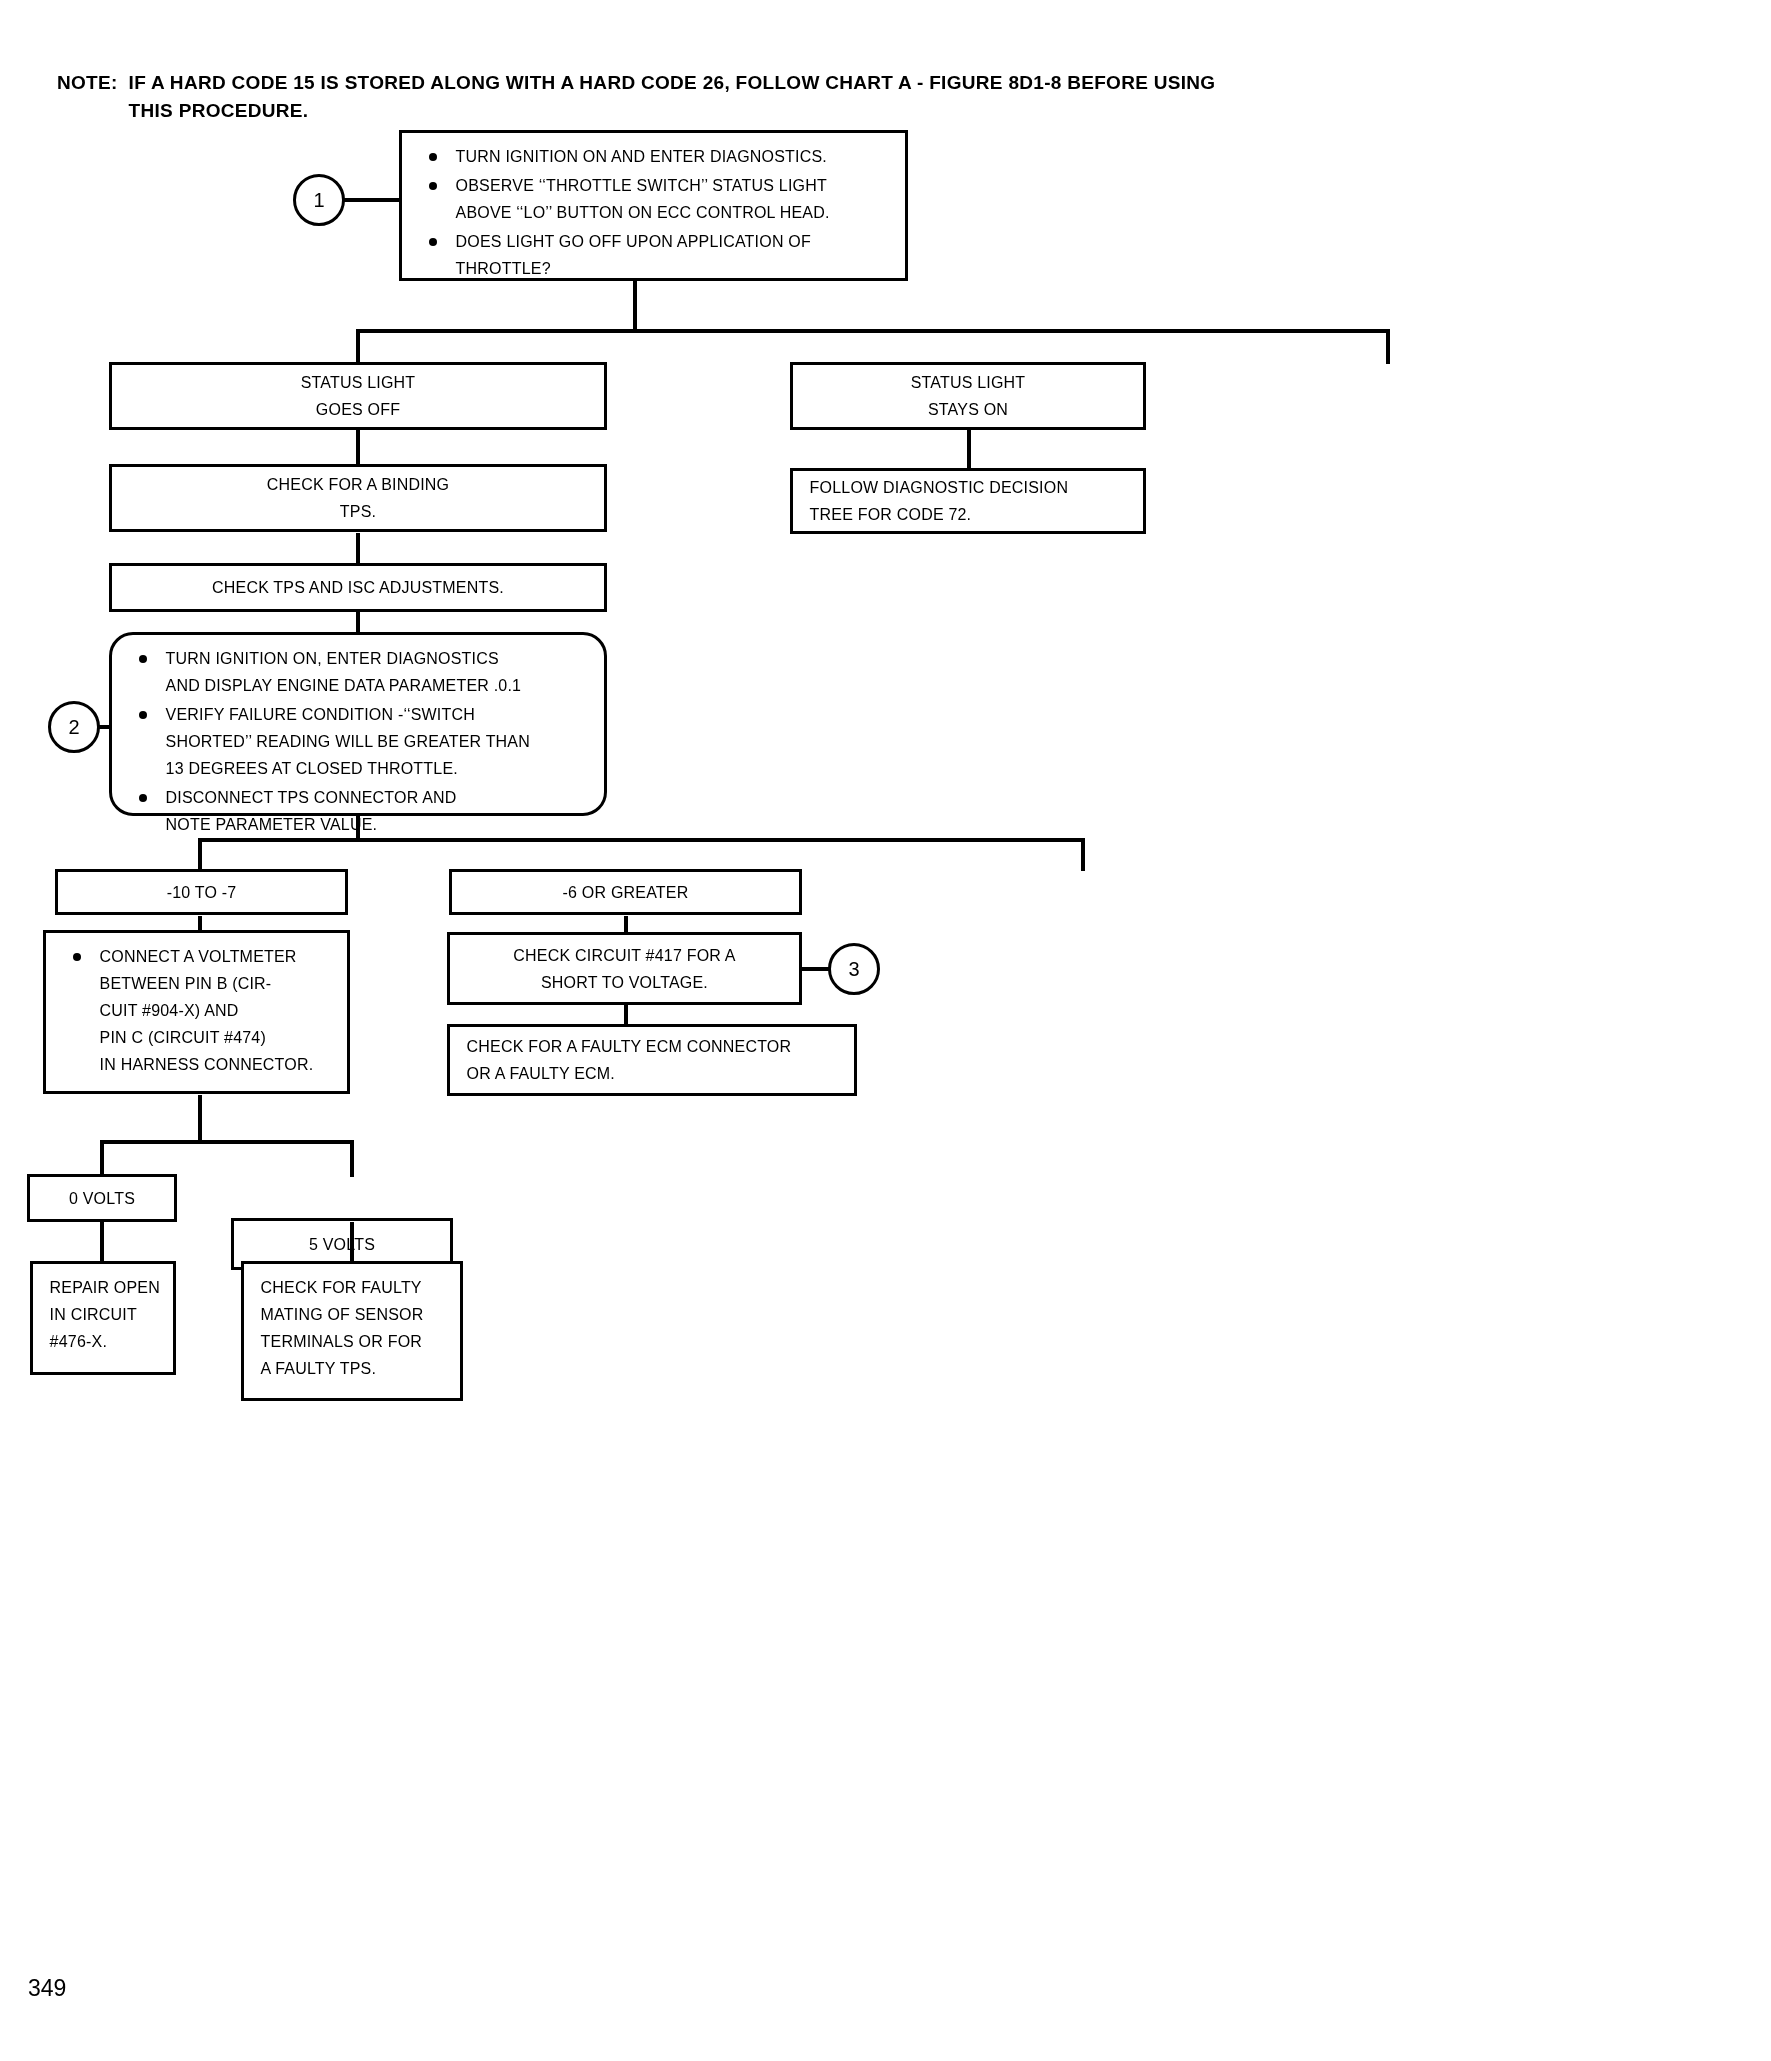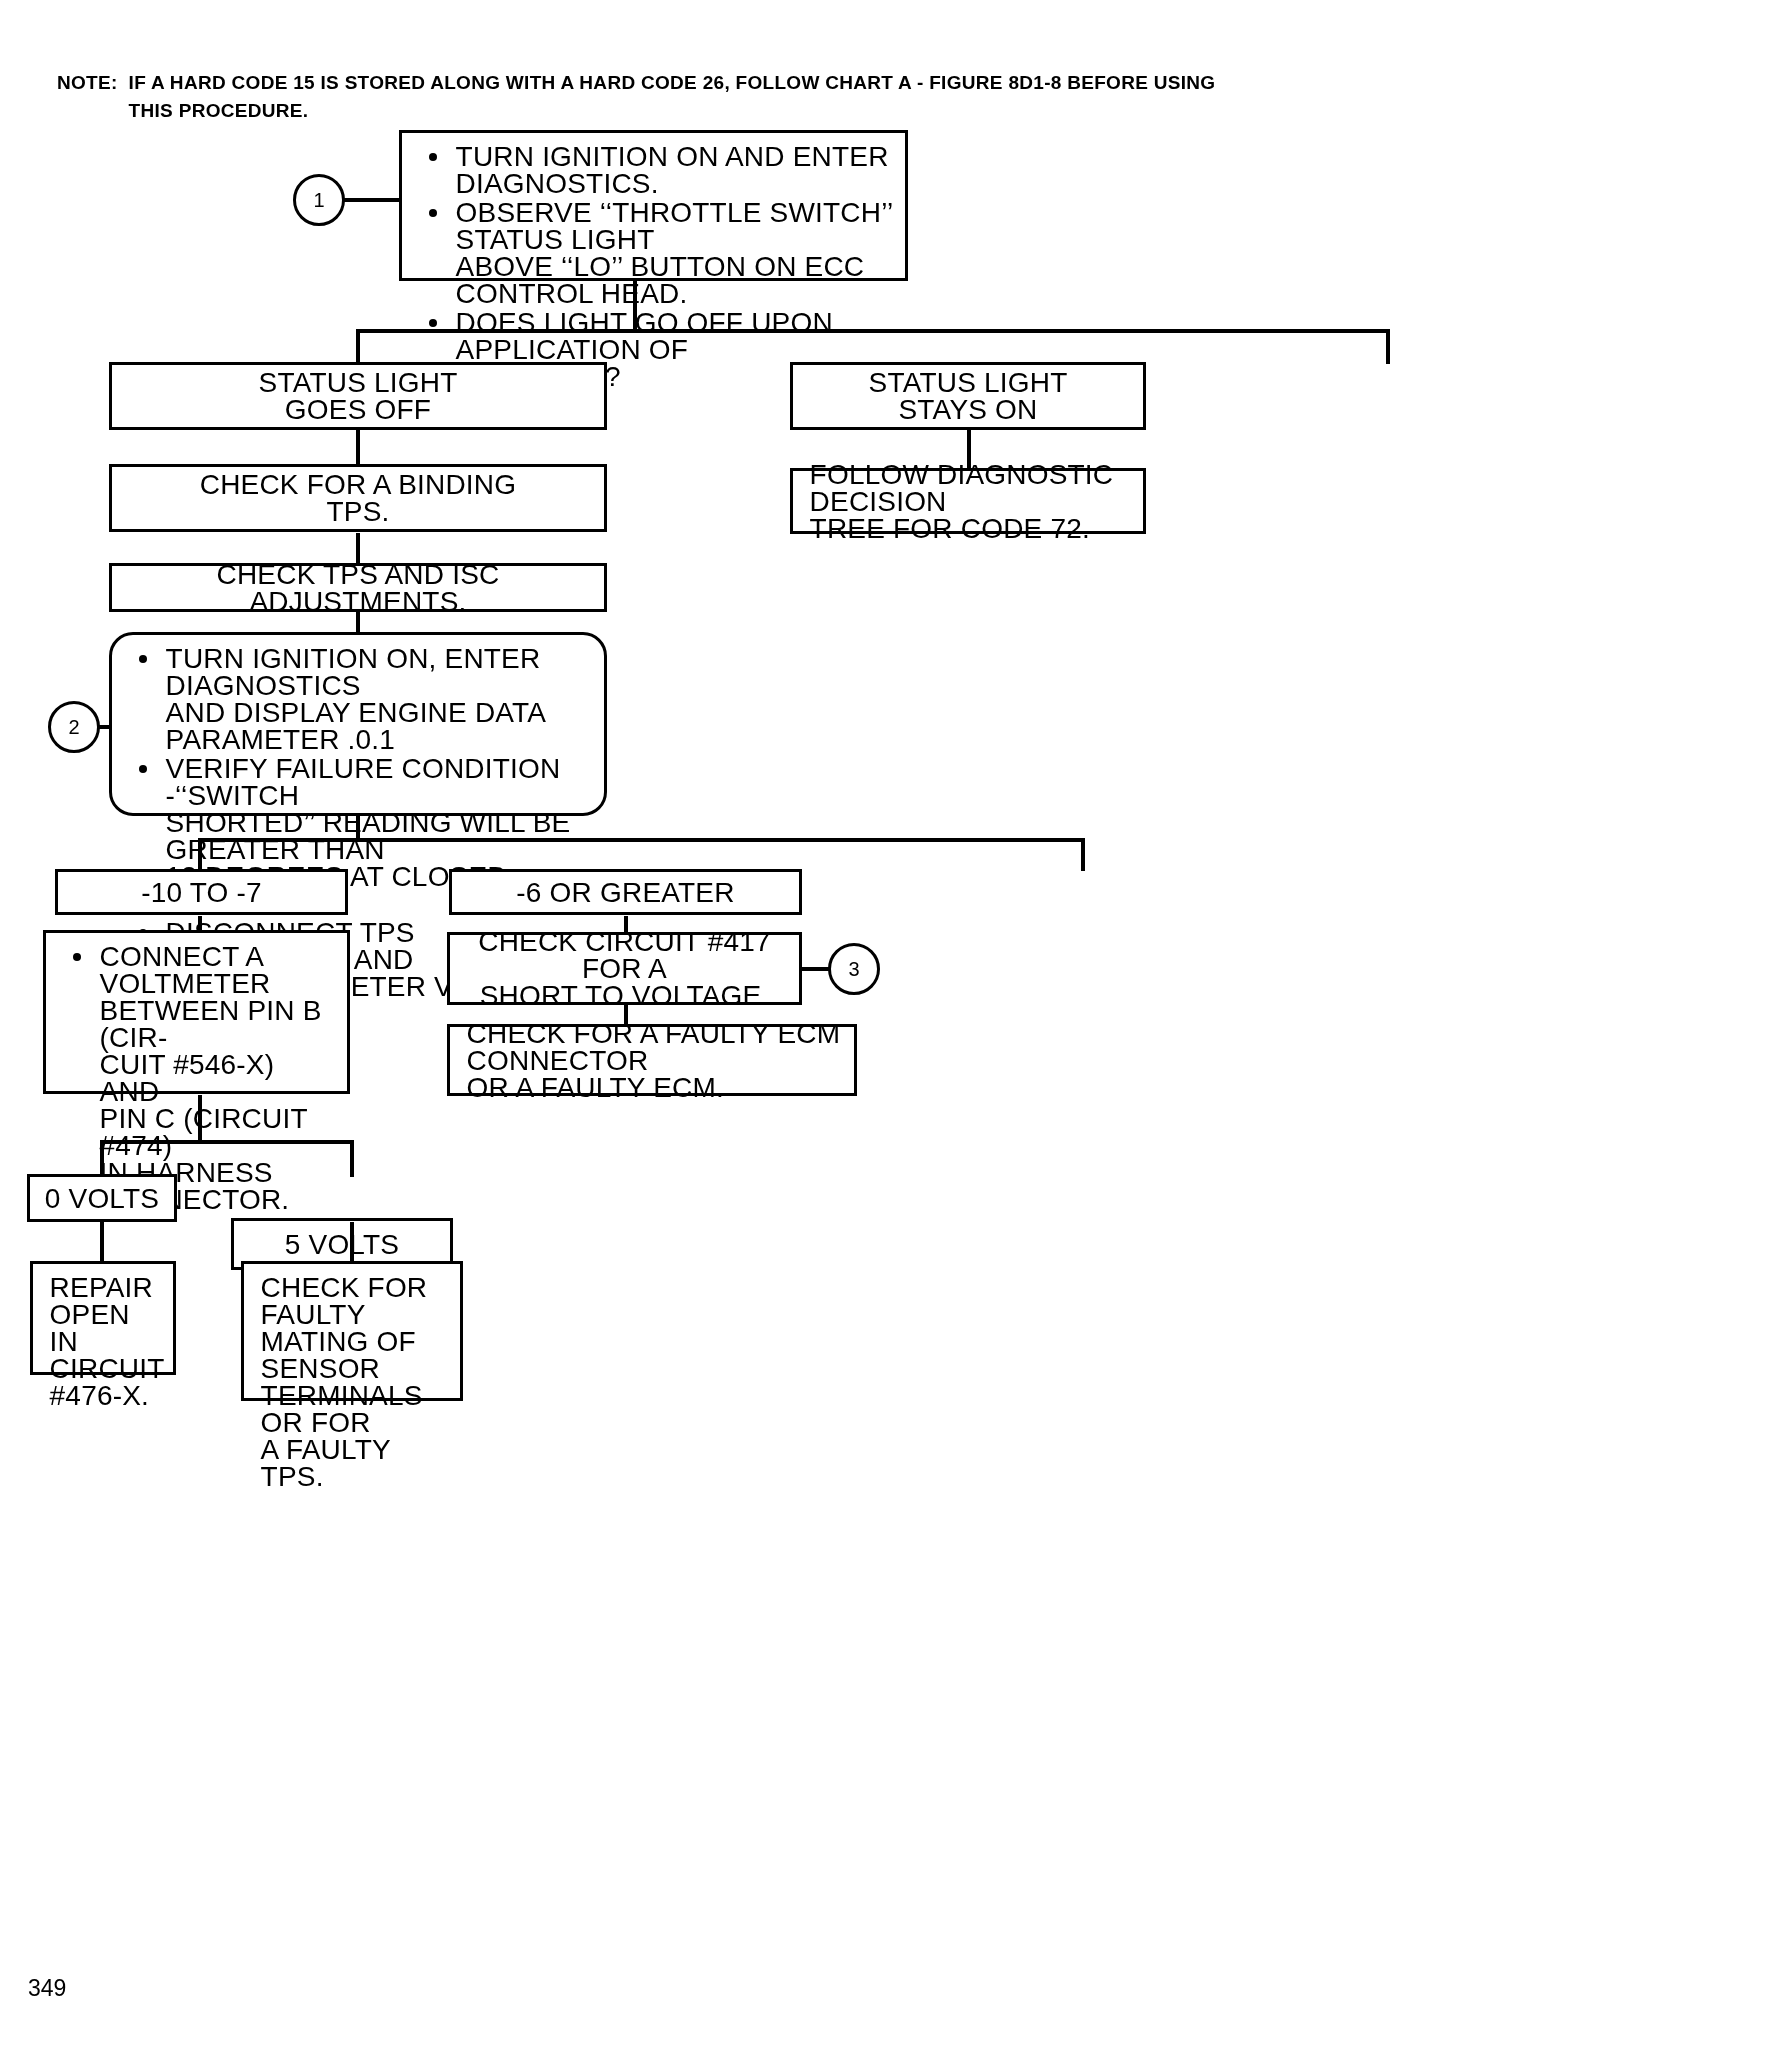--- a/index.html
+++ b/index.html
@@ -40,21 +40,21 @@
     width: 1569px;
     padding-left: 11px;
   }
 
   
   .box {
     position: absolute;
     box-sizing: border-box;
     border: 3.7px solid #000;
     background: #fff;
-    font-size: 28px;
+    font-size: 16px;
     line-height: 27px;
     letter-spacing: 0.2px;
     font-weight: 400;
   }
   .box .txt {
     display: block;
     white-space: pre-line;
   }
   .box.center {
     display: flex;
@@ -206,21 +206,21 @@
 
   <div class="box center" style="left:449px; top:869px; width:353px; height:46px;">
     <span class="txt">-6 OR GREATER</span>
   </div>
 
   <div class="ln lnv" style="left:198px; top:916px; height:16.6px;"></div>
 
   <div class="box left" style="left:43px; top:930px; width:307px; height:164px;">
     <div class="bul">CONNECT A VOLTMETER
 BETWEEN PIN B (CIR-
-CUIT #546-X) AND
+CUIT #904-X) AND
 PIN C (CIRCUIT #474)
 IN HARNESS CONNECTOR.</div>
   </div>
 
   <div class="ln lnv" style="left:624px; top:916px; height:18.5px;"></div>
 
   <div class="box center" style="left:447px; top:932px; width:355px; height:73px;">
     <span class="txt">CHECK CIRCUIT #417 FOR A
 SHORT TO VOLTAGE.</span>
   </div>

